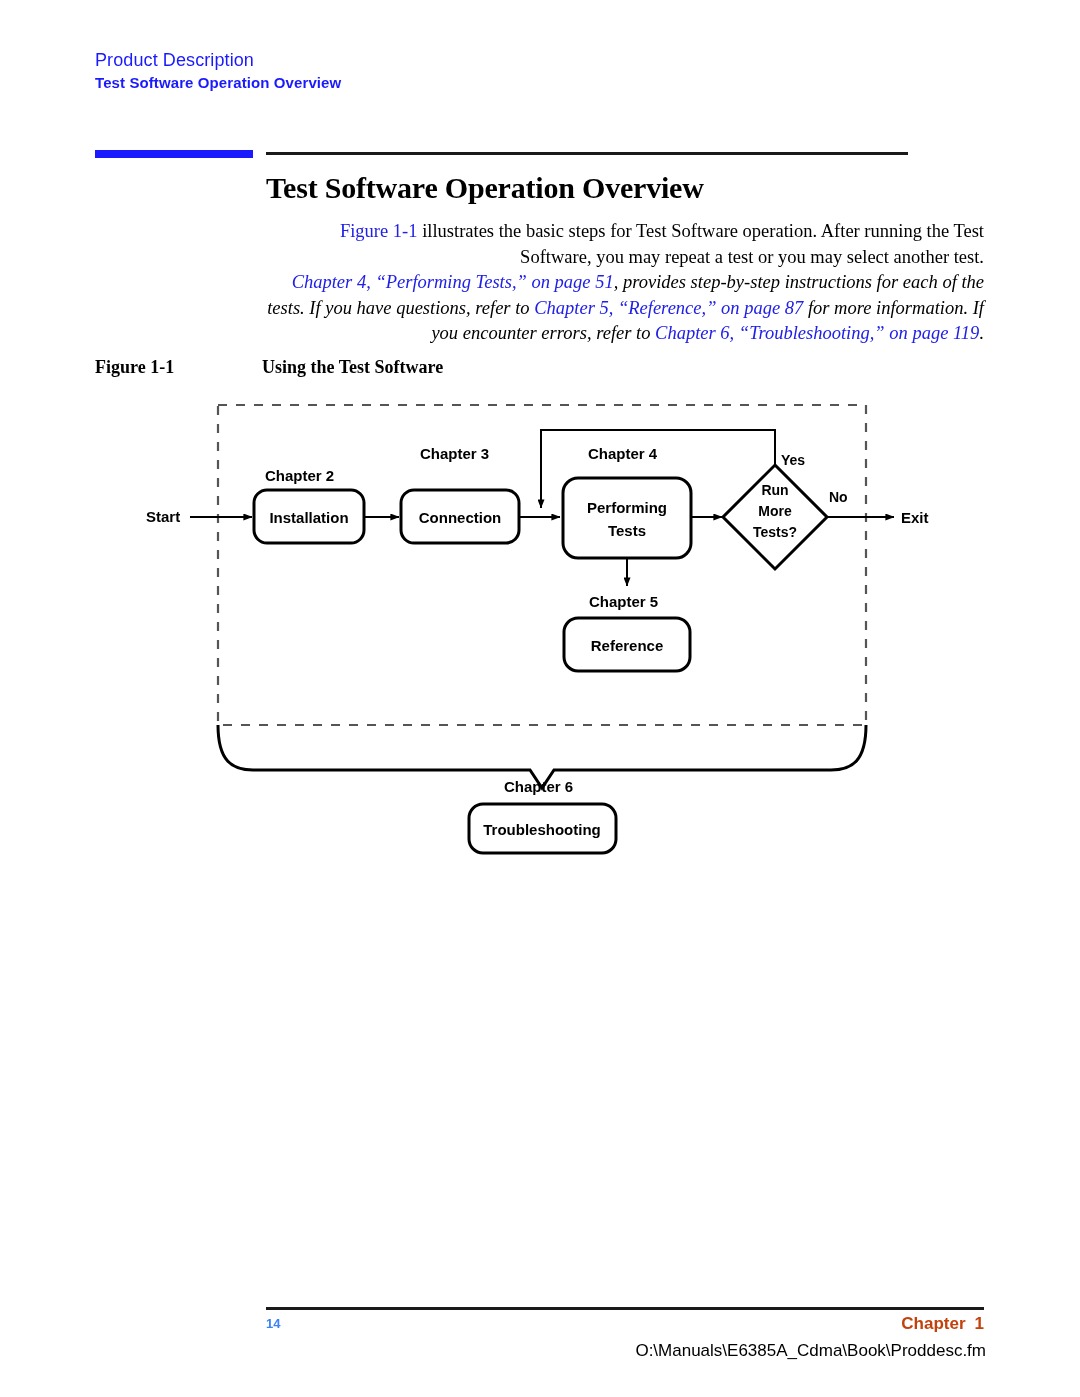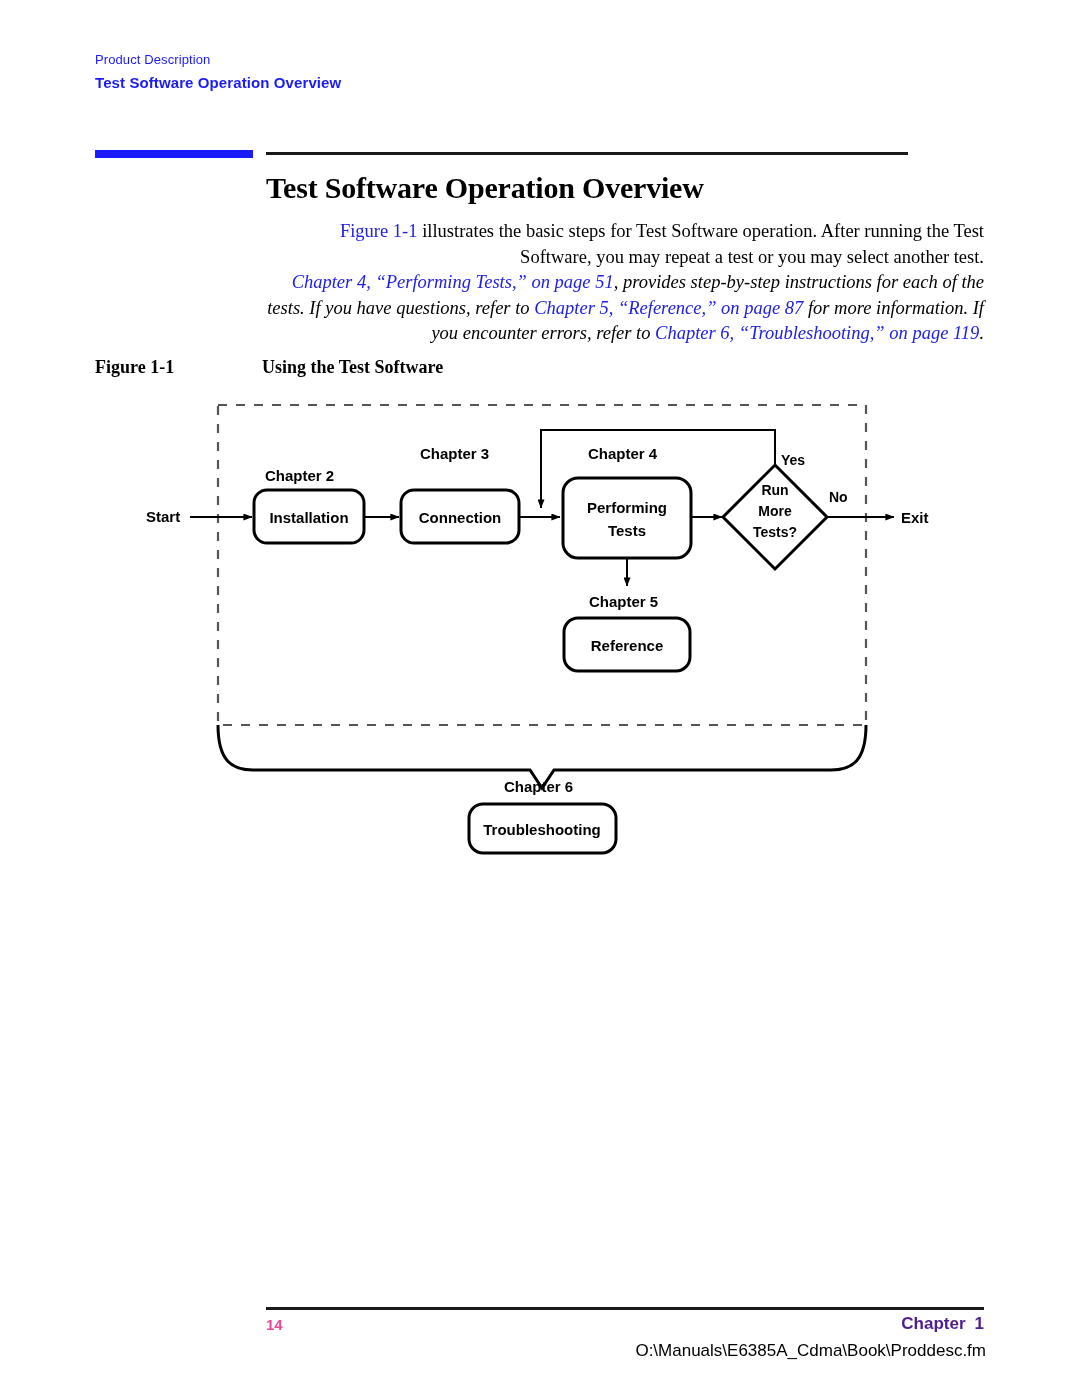--- a/index.html
+++ b/index.html
@@ -18,21 +18,21 @@
 
   
   #running-header {
     position: absolute;
     left: 95px;
     top: 50px;
     width: 820px;
   }
   .hdr-line1 {
     font-family: "Liberation Sans", "DejaVu Sans", sans-serif;
-    font-size: 13px;
+    font-size: 18px;
     font-weight: normal;
     color: #1a1aff;
     letter-spacing: 0.1px;
     line-height: 20px;
   }
   .hdr-line2 {
     font-family: "Liberation Sans", "DejaVu Sans", sans-serif;
     font-size: 15px;
     font-weight: bold;
     color: #1a1aff;
@@ -122,32 +122,32 @@
     top: 1307px;
     width: 718px;
     height: 3px;
     background: #1a1a1a;
   }
   #footer-page {
     position: absolute;
     left: 266px;
     top: 1316px;
     font-family: "Liberation Sans", "DejaVu Sans", sans-serif;
-    font-size: 15px;
-    font-weight: bold;
-    color: #ec4899;
+    font-size: 13px;
+    font-weight: bold;
+    color: #3b82f6;
   }
   #footer-chapter {
     position: absolute;
     right: 96px;
     top: 1314px;
     font-family: "Liberation Sans", "DejaVu Sans", sans-serif;
     font-size: 17px;
     font-weight: bold;
-    color: #4c1d95;
+    color: #c2410c;
     white-space: nowrap;
   }
   #footer-chapter .ch-num { margin-left: 9px; }
   #footer-path {
     position: absolute;
     right: 94px;
     top: 1341px;
     font-family: Liberation Sans, sans-serif;
     font-size: 17px;
     color: #000000;

